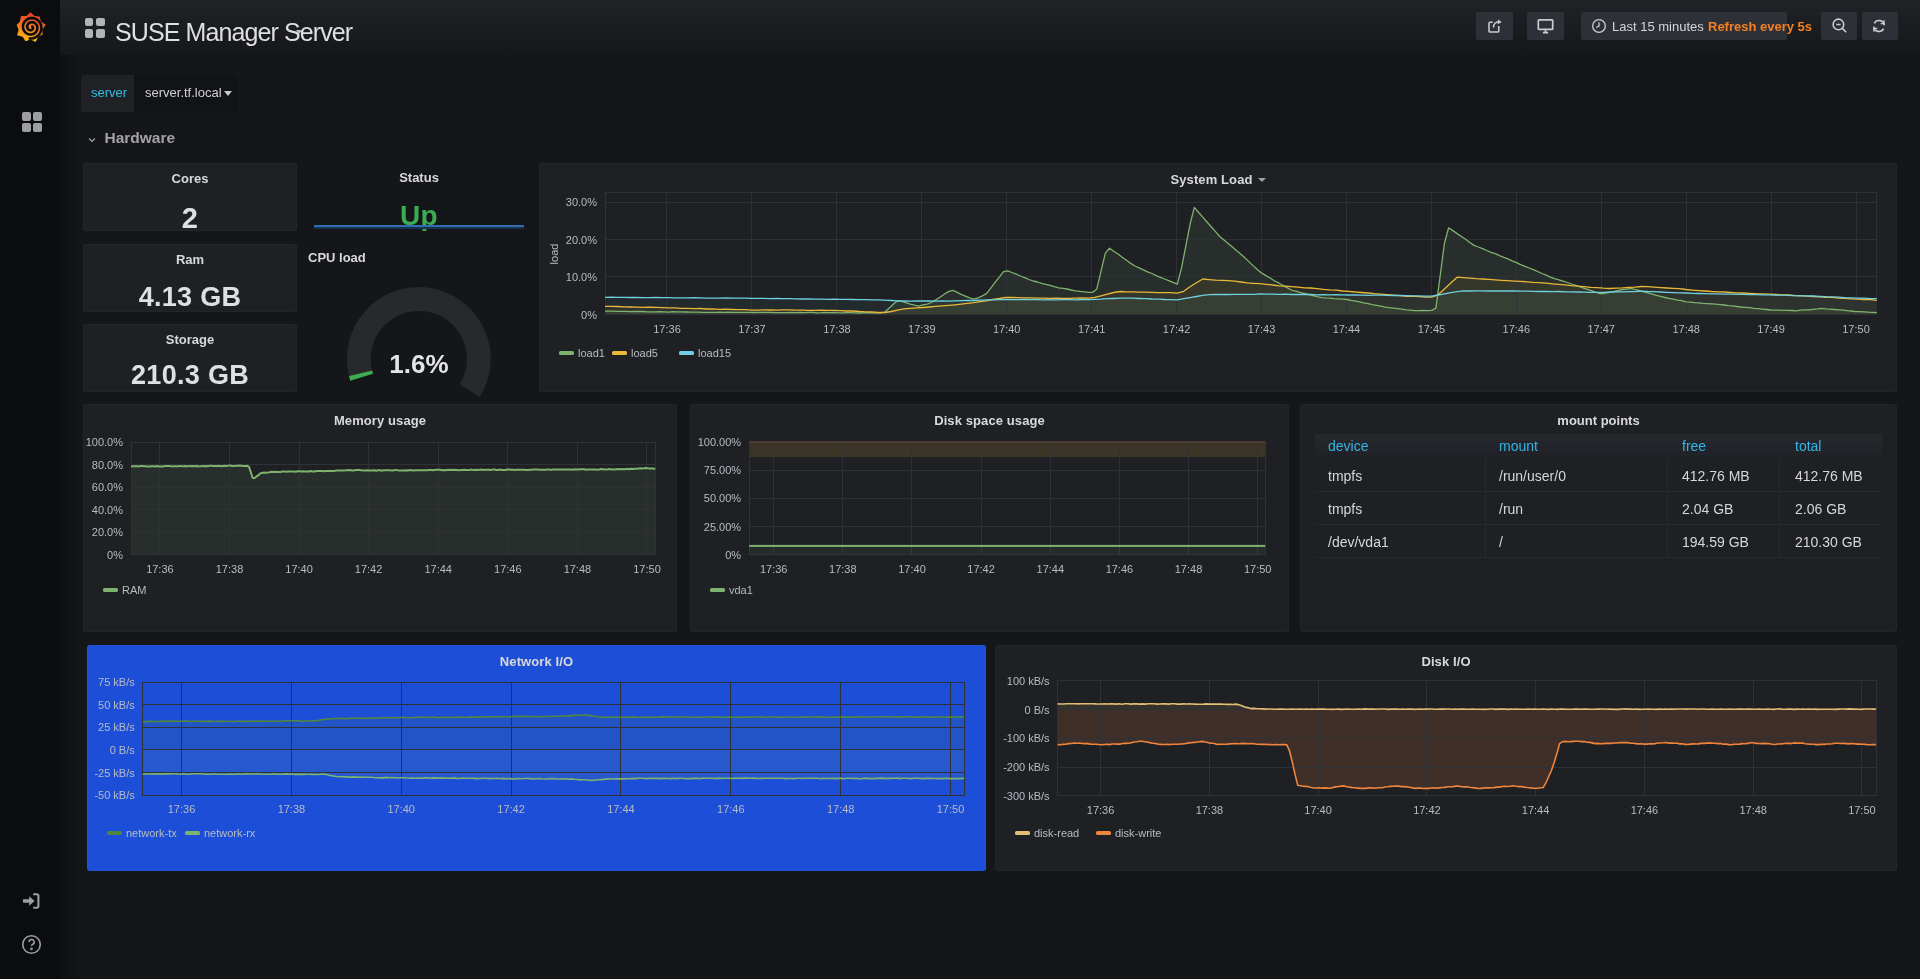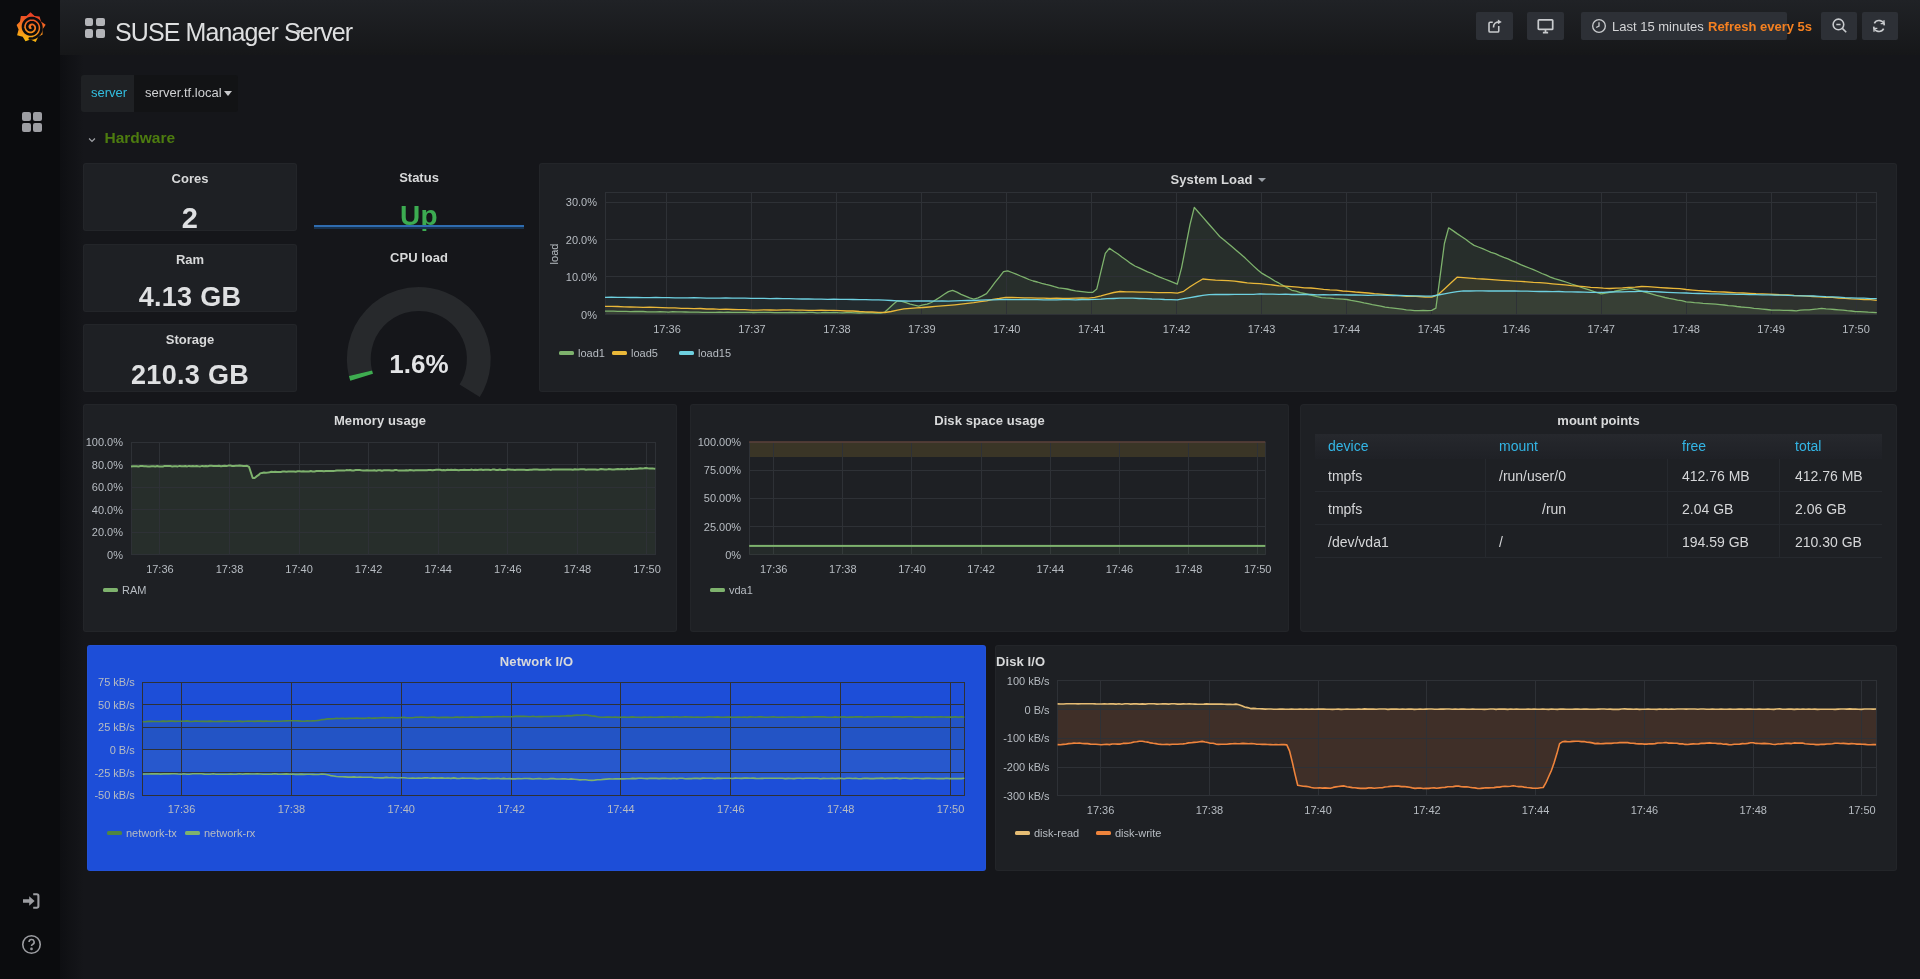--- a/index.html
+++ b/index.html
@@ -76,41 +76,41 @@
     <div style="position:absolute;left:81px;top:75px;width:53px;height:37px;background:#1f2124;border-radius:3px 0 0 3px;">
       <span style="position:absolute;left:10px;top:10px;font-size:13px;color:#33bee0;">server</span>
     </div>
     <div style="position:absolute;left:134px;top:75px;width:104px;height:37px;background:#121315;border-radius:0 3px 3px 0;">
       <span style="position:absolute;left:11px;top:10px;font-size:13px;color:#d0d1d3;">server.tf.local</span>
       <span style="position:absolute;left:90px;top:16px;width:0;height:0;border-left:4.5px solid transparent;border-right:4.5px solid transparent;border-top:5.5px solid #c8c9cb;"></span>
     </div>
     <svg width="10" height="10" viewBox="0 0 24 24" style="position:absolute;left:87px;top:135px;" fill="none" stroke="#9fa1a5" stroke-width="3">
       <path d="M5 8.5 l7 7 7-7"></path>
     </svg>
-    <div style="position:absolute;left:104.5px;top:129px;font-size:15.5px;font-weight:bold;color:#4d7c0f;">Hardware</div>
+    <div style="position:absolute;left:104.5px;top:129px;font-size:15.5px;font-weight:bold;color:#a3a3a3;">Hardware</div>
     <div style="position:absolute;left:83px;top:163px;width:214px;height:68px;background:#1e2024;border:1px solid rgba(255,255,255,0.022);border-radius:3px;box-sizing:border-box;">
       <div style="position:absolute;left:0;right:0;top:7px;text-align:center;font-size:13px;font-weight:bold;color:#d8d9da;">Cores</div>
       <div style="position:absolute;left:0;right:0;top:40px;height:28px;display:flex;align-items:center;justify-content:center;font-size:29px;font-weight:bold;color:#dfe0e2;letter-spacing:0.3px;">2</div>
     </div>
     <div style="position:absolute;left:83px;top:244px;width:214px;height:68px;background:#1e2024;border:1px solid rgba(255,255,255,0.022);border-radius:3px;box-sizing:border-box;">
       <div style="position:absolute;left:0;right:0;top:7px;text-align:center;font-size:13px;font-weight:bold;color:#d8d9da;">Ram</div>
       <div style="position:absolute;left:0;right:0;top:38px;height:28px;display:flex;align-items:center;justify-content:center;font-size:27px;font-weight:bold;color:#dfe0e2;letter-spacing:0.3px;">4.13 GB</div>
     </div>
     <div style="position:absolute;left:83px;top:324px;width:214px;height:68px;background:#1e2024;border:1px solid rgba(255,255,255,0.022);border-radius:3px;box-sizing:border-box;">
       <div style="position:absolute;left:0;right:0;top:7px;text-align:center;font-size:13px;font-weight:bold;color:#d8d9da;">Storage</div>
       <div style="position:absolute;left:0;right:0;top:36px;height:28px;display:flex;align-items:center;justify-content:center;font-size:27px;font-weight:bold;color:#dfe0e2;letter-spacing:0.3px;">210.3 GB</div>
     </div>
     <div style="position:absolute;left:308px;top:163px;width:222px;height:68px;box-sizing:border-box;">
       <div style="position:absolute;left:0;right:0;top:7px;text-align:center;font-size:13px;font-weight:bold;color:#d8d9da;">Status</div>
       <div style="position:absolute;left:0;right:0;top:39px;height:28px;display:flex;align-items:center;justify-content:center;font-size:28px;font-weight:bold;color:#3cab51;letter-spacing:0.3px;">Up</div>
       <div style="position:absolute;left:6px;right:6px;top:61.5px;height:2px;background:#2f6cb0;"></div>
       <div style="position:absolute;left:6px;right:6px;top:63.5px;height:2.8px;background:#18324e;"></div>
     </div>
     <div style="position:absolute;left:308px;top:244px;width:222px;height:158px;">
-      <div style="position:absolute;left:0;right:0;top:6px;text-align:center;font-size:13px;font-weight:bold;color:#d8d9da;">CPU load</div>
+      <div style="position:absolute;left:0;right:0;top:6px;text-align:left;font-size:13px;font-weight:bold;color:#d8d9da;">CPU load</div>
       <svg width="222" height="158" viewBox="0 0 222 158" style="position:absolute;left:0;top:0;">
         <path d="M 52.51 129.21 A 60.0 60.0 0 1 1 161.68 146.80" fill="none" stroke="#27292c" stroke-width="23.800000000000004"></path>
         <path d="M 53.64 133.24 A 60.0 60.0 0 0 1 52.51 129.21" fill="none" stroke="#3eac50" stroke-width="23.800000000000004"></path>
       </svg>
       <div style="position:absolute;left:0;right:0;top:105px;text-align:center;font-size:26px;font-weight:bold;color:#e3e4e6;">1.6%</div>
     </div>
     <div style="position:absolute;left:539px;top:163px;width:1358px;height:229px;background:#1e2024;border:1px solid rgba(255,255,255,0.022);border-radius:3px;box-sizing:border-box;">
       <div style="position:absolute;left:0;right:0;top:8px;text-align:center;font-size:13px;font-weight:bold;color:#d8d9da;letter-spacing:0.1px;">System Load<span style="display:inline-block;margin-left:5px;vertical-align:2px;width:0;height:0;border-left:4px solid transparent;border-right:4px solid transparent;border-top:4px solid #9aa0a6;"></span></div>
       <svg width="1358" height="229" viewBox="0 0 1358 229" style="position:absolute;left:0;top:0;" font-family="Liberation Sans, sans-serif">
         <polygon points="65.0,150.5 65.0,147.1 69.2,147.2 73.5,147.1 77.7,147.3 82.0,147.3 86.2,147.3 90.4,147.6 94.7,147.5 98.9,147.5 103.2,147.5 107.4,147.8 111.6,147.8 115.9,147.9 120.1,147.7 124.4,147.8 128.6,148.1 132.8,147.7 137.1,147.8 141.3,147.9 145.6,148.0 149.8,148.2 154.0,148.2 158.3,148.1 162.5,148.3 166.7,148.3 171.0,148.3 175.2,148.4 179.5,148.2 183.7,148.3 187.9,148.2 192.2,148.3 196.4,148.3 200.7,148.4 204.9,148.3 209.1,148.4 213.4,148.5 217.6,148.3 221.9,148.3 226.1,148.3 230.3,148.4 234.6,148.6 238.8,148.6 243.1,148.6 247.3,148.7 251.5,148.4 255.8,148.6 260.0,148.4 264.3,148.6 268.5,148.4 272.7,148.4 277.0,148.8 281.2,148.7 285.5,148.4 289.7,148.6 293.9,148.4 298.2,148.7 302.4,148.8 306.6,148.7 310.9,148.6 315.1,148.9 319.4,149.0 323.6,148.9 327.8,148.7 332.1,148.8 336.3,149.1 340.6,149.1 344.8,148.1 349.0,144.3 353.3,140.3 357.5,136.8 361.8,137.4 366.0,138.7 370.2,140.1 374.5,141.2 378.7,142.1 383.0,140.9 387.2,140.1 391.4,138.5 395.7,135.9 399.9,133.2 404.2,130.3 408.4,127.6 412.6,126.3 416.9,128.1 421.1,130.3 425.4,132.1 429.6,133.9 433.8,135.1 438.1,133.8 442.3,131.9 446.5,129.7 450.8,124.2 455.0,118.4 459.3,113.1 463.5,107.6 467.7,106.8 472.0,108.5 476.2,110.1 480.5,112.0 484.7,113.6 488.9,115.5 493.2,117.0 497.4,118.0 501.7,119.3 505.9,120.4 510.1,121.4 514.4,122.7 518.6,123.8 522.9,124.3 527.1,125.0 531.3,126.0 535.6,126.8 539.8,127.3 544.1,127.9 548.3,128.4 552.5,128.4 556.8,124.9 561.0,107.2 565.3,89.4 569.5,84.2 573.7,87.3 578.0,90.0 582.2,93.3 586.5,96.2 590.7,99.4 594.9,102.0 599.2,103.9 603.4,105.9 607.6,107.8 611.9,109.5 616.1,111.6 620.4,113.4 624.6,115.0 628.8,116.6 633.1,118.4 637.3,120.2 641.6,103.6 645.8,82.2 650.0,60.7 654.3,43.4 658.5,48.2 662.8,53.2 667.0,58.0 671.2,62.8 675.5,67.6 679.7,72.5 684.0,76.0 688.2,79.4 692.4,83.0 696.7,86.7 700.9,90.3 705.2,94.1 709.4,98.1 713.6,102.1 717.9,106.1 722.1,109.4 726.4,111.9 730.6,114.2 734.8,117.0 739.1,119.2 743.3,121.6 747.5,123.9 751.8,126.3 756.0,127.1 760.3,128.6 764.5,129.5 768.7,130.5 773.0,131.5 777.2,132.6 781.5,133.6 785.7,133.9 789.9,134.1 794.2,134.7 798.4,134.8 802.7,135.1 806.9,135.5 811.1,136.4 815.4,137.1 819.6,137.9 823.9,138.9 828.1,139.7 832.3,140.6 836.6,141.3 840.8,142.1 845.1,143.2 849.3,143.7 853.5,144.1 857.8,144.7 862.0,145.2 866.3,145.8 870.5,146.2 874.7,146.7 879.0,146.7 883.2,146.5 887.4,146.7 891.7,146.4 895.9,144.2 900.2,111.7 904.4,79.5 908.6,63.8 912.9,66.6 917.1,69.6 921.4,72.5 925.6,75.3 929.8,78.5 934.1,81.4 938.3,83.0 942.6,84.6 946.8,86.5 951.0,88.3 955.3,89.7 959.5,91.6 963.8,93.4 968.0,94.9 972.2,96.9 976.5,98.6 980.7,100.6 985.0,102.3 989.2,104.0 993.4,105.7 997.7,107.5 1001.9,109.5 1006.2,111.2 1010.4,113.1 1014.6,114.6 1018.9,115.8 1023.1,117.1 1027.4,118.5 1031.6,120.0 1035.8,121.3 1040.1,123.0 1044.3,124.4 1048.5,125.7 1052.8,127.2 1057.0,128.6 1061.3,129.9 1065.5,129.0 1069.7,128.3 1074.0,127.5 1078.2,126.5 1082.5,125.7 1086.7,125.1 1090.9,124.4 1095.2,125.6 1099.4,126.5 1103.7,127.9 1107.9,128.9 1112.1,130.1 1116.4,131.4 1120.6,132.4 1124.9,133.5 1129.1,134.4 1133.3,135.1 1137.6,136.2 1141.8,136.7 1146.1,137.8 1150.3,138.2 1154.5,138.7 1158.8,138.8 1163.0,139.3 1167.3,139.6 1171.5,139.9 1175.7,140.2 1180.0,140.6 1184.2,141.0 1188.4,141.6 1192.7,141.9 1196.9,142.5 1201.2,143.0 1205.4,143.3 1209.6,143.6 1213.9,144.3 1218.1,144.7 1222.4,145.1 1226.6,145.5 1230.8,146.0 1235.1,146.1 1239.3,146.1 1243.6,146.4 1247.8,146.4 1252.0,146.5 1256.3,146.9 1260.5,146.2 1264.8,145.9 1269.0,145.8 1273.2,145.3 1277.5,144.9 1281.7,144.4 1286.0,144.9 1290.2,145.2 1294.4,145.5 1298.7,145.9 1302.9,146.2 1307.2,146.7 1311.4,147.0 1315.6,147.6 1319.9,147.6 1324.1,147.8 1328.3,148.1 1332.6,148.3 1336.8,148.7 1336.8,150.5" fill="#7eb26d" fill-opacity="0.1" stroke="none"></polygon>
@@ -244,21 +244,21 @@
       <div style="position:absolute;left:27px;top:33px;font-size:14px;color:#33b5e5;">device</div>
       <div style="position:absolute;left:198px;top:33px;font-size:14px;color:#33b5e5;">mount</div>
       <div style="position:absolute;left:381px;top:33px;font-size:14px;color:#33b5e5;">free</div>
       <div style="position:absolute;left:494px;top:33px;font-size:14px;color:#33b5e5;">total</div>
       <div style="position:absolute;left:27px;top:63px;font-size:14px;color:#d5d6d8;">tmpfs</div>
       <div style="position:absolute;left:198px;top:63px;font-size:14px;color:#d5d6d8;">/run/user/0</div>
       <div style="position:absolute;left:381px;top:63px;font-size:14px;color:#d5d6d8;">412.76 MB</div>
       <div style="position:absolute;left:494px;top:63px;font-size:14px;color:#d5d6d8;">412.76 MB</div>
       <div style="position:absolute;left:14px;right:14px;top:86px;height:1px;background:#26292e;"></div>
       <div style="position:absolute;left:27px;top:96px;font-size:14px;color:#d5d6d8;">tmpfs</div>
-      <div style="position:absolute;left:198px;top:96px;font-size:14px;color:#d5d6d8;margin-left:43px;">/run</div>
+      <div style="position:absolute;left:198px;top:96px;font-size:14px;color:#d5d6d8;">/run</div>
       <div style="position:absolute;left:381px;top:96px;font-size:14px;color:#d5d6d8;">2.04 GB</div>
       <div style="position:absolute;left:494px;top:96px;font-size:14px;color:#d5d6d8;">2.06 GB</div>
       <div style="position:absolute;left:14px;right:14px;top:119px;height:1px;background:#26292e;"></div>
       <div style="position:absolute;left:27px;top:129px;font-size:14px;color:#d5d6d8;">/dev/vda1</div>
       <div style="position:absolute;left:198px;top:129px;font-size:14px;color:#d5d6d8;">/</div>
       <div style="position:absolute;left:381px;top:129px;font-size:14px;color:#d5d6d8;">194.59 GB</div>
       <div style="position:absolute;left:494px;top:129px;font-size:14px;color:#d5d6d8;">210.30 GB</div>
       <div style="position:absolute;left:14px;right:14px;top:152px;height:1px;background:#26292e;"></div>
       <div style="position:absolute;left:184px;top:54px;width:1px;height:99px;background:#26292e;"></div>
       <div style="position:absolute;left:366px;top:54px;width:1px;height:99px;background:#26292e;"></div>
@@ -298,21 +298,21 @@
         <text x="642.8" y="167.10000000000002" font-size="11" fill="#b7bcc2" text-anchor="middle">17:46</text>
         <text x="752.7" y="167.10000000000002" font-size="11" fill="#b7bcc2" text-anchor="middle">17:48</text>
         <text x="862.5" y="167.10000000000002" font-size="11" fill="#b7bcc2" text-anchor="middle">17:50</text>
         <rect x="19" y="185" width="15" height="4" rx="1.5" fill="#508642"></rect>
         <text x="38" y="191" font-size="11" fill="#b7bcc2">network-tx</text>
         <rect x="97" y="185" width="15" height="4" rx="1.5" fill="#7eb26d"></rect>
         <text x="116" y="191" font-size="11" fill="#b7bcc2">network-rx</text>
       </svg>
     </div>
     <div style="position:absolute;left:995px;top:645px;width:902px;height:226px;background:#1e2024;border:1px solid rgba(255,255,255,0.022);border-radius:3px;box-sizing:border-box;">
-      <div style="position:absolute;left:0;right:0;top:8px;font-size:13px;font-weight:bold;color:#d8d9da;letter-spacing:0.1px;">Disk I/O</div>
+      <div style="position:absolute;left:0;right:0;top:8px;text-align:center;font-size:13px;font-weight:bold;color:#d8d9da;letter-spacing:0.1px;">Disk I/O</div>
       <svg width="902" height="226" viewBox="0 0 902 226" style="position:absolute;left:0;top:0;" font-family="Liberation Sans, sans-serif">
         <polygon points="61.6,63.6 61.6,57.9 64.6,58.0 67.5,58.0 70.4,57.7 73.3,57.8 76.3,57.8 79.2,57.8 82.1,57.9 85.0,57.7 87.9,57.8 90.9,57.7 93.8,57.8 96.7,57.7 99.6,57.9 102.6,58.0 105.5,58.0 108.4,57.8 111.3,58.0 114.3,57.8 117.2,57.9 120.1,58.1 123.0,57.8 125.9,58.2 128.9,57.8 131.8,57.8 134.7,58.1 137.6,57.9 140.6,57.9 143.5,58.1 146.4,57.9 149.3,58.1 152.3,57.7 155.2,57.8 158.1,57.7 161.0,58.1 163.9,58.0 166.9,57.9 169.8,57.9 172.7,58.1 175.6,57.8 178.6,57.8 181.5,58.1 184.4,58.1 187.3,57.9 190.2,58.0 193.2,57.9 196.1,58.0 199.0,58.1 201.9,58.2 204.9,58.2 207.8,58.1 210.7,57.9 213.6,58.1 216.6,58.0 219.5,58.1 222.4,58.0 225.3,58.1 228.2,58.3 231.2,58.4 234.1,58.4 237.0,58.5 239.9,58.1 242.9,58.8 245.8,59.8 248.7,61.0 251.6,61.6 254.6,62.6 257.5,62.4 260.4,62.6 263.3,62.7 266.2,62.9 269.2,63.1 272.1,63.0 275.0,63.0 277.9,63.3 280.9,63.2 283.8,63.1 286.7,63.1 289.6,63.2 292.6,63.2 295.5,63.0 298.4,63.3 301.3,63.3 304.2,63.1 307.2,63.3 310.1,63.0 313.0,63.2 315.9,63.0 318.9,63.2 321.8,63.0 324.7,63.1 327.6,63.1 330.5,63.3 333.5,63.3 336.4,63.4 339.3,63.3 342.2,63.1 345.2,63.4 348.1,63.3 351.0,63.1 353.9,63.3 356.9,63.2 359.8,63.3 362.7,63.1 365.6,63.3 368.5,62.9 371.5,63.1 374.4,63.1 377.3,63.1 380.2,63.2 383.2,63.0 386.1,63.0 389.0,63.0 391.9,63.4 394.9,63.1 397.8,63.0 400.7,63.1 403.6,63.2 406.5,63.1 409.5,63.3 412.4,63.1 415.3,63.0 418.2,63.4 421.2,63.2 424.1,63.1 427.0,63.2 429.9,63.1 432.9,63.0 435.8,63.0 438.7,63.3 441.6,63.3 444.5,63.0 447.5,63.1 450.4,63.0 453.3,63.0 456.2,63.3 459.2,63.1 462.1,63.3 465.0,63.0 467.9,63.1 470.8,63.3 473.8,63.2 476.7,63.1 479.6,63.3 482.5,63.3 485.5,63.2 488.4,63.4 491.3,63.2 494.2,63.0 497.2,63.0 500.1,63.4 503.0,63.0 505.9,63.1 508.8,63.1 511.8,63.4 514.7,63.0 517.6,63.3 520.5,63.0 523.5,63.3 526.4,63.2 529.3,63.3 532.2,63.0 535.2,63.3 538.1,63.0 541.0,63.2 543.9,63.3 546.8,63.1 549.8,63.2 552.7,63.4 555.6,63.0 558.5,63.3 561.5,63.4 564.4,63.0 567.3,63.1 570.2,63.2 573.2,63.3 576.1,63.2 579.0,63.1 581.9,63.1 584.8,63.2 587.8,63.1 590.7,63.1 593.6,63.3 596.5,63.3 599.5,63.2 602.4,63.1 605.3,63.0 608.2,63.0 611.1,63.2 614.1,63.1 617.0,63.4 619.9,63.2 622.8,63.4 625.8,63.0 628.7,62.9 631.6,63.1 634.5,63.1 637.5,63.2 640.4,63.0 643.3,63.4 646.2,63.2 649.1,63.2 652.1,63.0 655.0,63.3 657.9,63.3 660.8,63.4 663.8,63.0 666.7,63.3 669.6,63.0 672.5,63.3 675.5,63.0 678.4,63.3 681.3,63.0 684.2,63.0 687.1,63.0 690.1,63.1 693.0,63.0 695.9,63.0 698.8,63.0 701.8,63.3 704.7,63.0 707.6,63.0 710.5,63.2 713.5,63.3 716.4,63.0 719.3,63.2 722.2,63.2 725.1,63.0 728.1,63.2 731.0,63.3 733.9,63.1 736.8,63.2 739.8,63.3 742.7,63.1 745.6,63.0 748.5,63.3 751.5,63.0 754.4,63.1 757.3,63.2 760.2,63.3 763.1,63.1 766.1,63.3 769.0,63.3 771.9,63.0 774.8,63.3 777.8,63.4 780.7,63.0 783.6,62.9 786.5,63.3 789.4,63.2 792.4,63.1 795.3,63.1 798.2,63.4 801.1,63.1 804.1,63.3 807.0,63.0 809.9,63.2 812.8,63.0 815.8,63.2 818.7,63.1 821.6,63.4 824.5,63.3 827.4,63.3 830.4,63.2 833.3,63.3 836.2,63.2 839.1,63.4 842.1,63.1 845.0,63.0 847.9,63.0 850.8,63.1 853.8,62.9 856.7,63.1 859.6,63.1 862.5,63.2 865.4,63.4 868.4,63.0 871.3,63.0 874.2,63.0 877.1,63.1 880.1,63.0 880.1,63.6" fill="#e0b872" fill-opacity="0.12" stroke="none"></polygon>
         <polygon points="61.6,63.6 61.6,98.6 64.4,98.7 67.1,98.4 69.8,98.2 72.6,97.6 75.3,97.5 78.0,97.1 80.7,97.3 83.5,97.0 86.2,97.5 88.9,97.6 91.6,97.6 94.4,98.1 97.1,98.2 99.8,98.2 102.6,98.5 105.3,98.8 108.0,98.5 110.7,98.2 113.5,98.6 116.2,98.0 118.9,98.0 121.7,98.1 124.4,98.1 127.1,97.4 129.8,97.4 132.6,97.2 135.3,96.8 138.0,96.0 140.8,95.8 143.5,95.3 146.2,95.2 148.9,95.8 151.7,96.1 154.4,96.9 157.1,97.3 159.9,97.6 162.6,98.2 165.3,98.4 168.0,98.5 170.8,98.3 173.5,98.6 176.2,98.3 178.9,98.2 181.7,98.2 184.4,98.0 187.1,97.9 189.9,97.5 192.6,96.9 195.3,96.8 198.0,96.4 200.8,96.2 203.5,95.8 206.2,95.4 209.0,96.0 211.7,96.5 214.4,97.2 217.1,97.3 219.9,98.1 222.6,98.4 225.3,98.3 228.1,98.3 230.8,98.2 233.5,97.9 236.2,97.7 239.0,97.5 241.7,97.7 244.4,97.6 247.1,97.4 249.9,97.6 252.6,97.8 255.3,97.5 258.1,97.7 260.8,98.2 263.5,98.2 266.2,98.4 269.0,98.2 271.7,98.5 274.4,98.6 277.2,98.7 279.9,98.6 282.6,98.8 285.3,98.6 288.1,98.6 290.8,98.9 293.5,104.8 296.3,116.1 299.0,128.2 301.7,139.2 304.4,139.7 307.2,140.2 309.9,140.4 312.6,140.8 315.3,141.5 318.1,142.0 320.8,142.0 323.5,141.7 326.3,142.1 329.0,141.9 331.7,142.1 334.4,142.3 337.2,141.4 339.9,140.9 342.6,140.5 345.4,140.1 348.1,139.9 350.8,140.8 353.5,141.1 356.3,141.6 359.0,141.8 361.7,142.1 364.5,142.4 367.2,142.2 369.9,142.4 372.6,141.9 375.4,141.9 378.1,142.2 380.8,142.0 383.6,141.8 386.3,141.7 389.0,141.0 391.7,140.8 394.5,140.4 397.2,140.2 399.9,140.1 402.6,140.1 405.4,140.6 408.1,140.5 410.8,140.9 413.6,141.3 416.3,141.9 419.0,142.4 421.7,142.1 424.5,142.0 427.2,142.5 429.9,142.2 432.7,142.4 435.4,142.0 438.1,141.9 440.8,142.3 443.6,141.9 446.3,141.5 449.0,141.4 451.8,140.8 454.5,140.7 457.2,140.6 459.9,140.1 462.7,140.1 465.4,140.7 468.1,140.9 470.8,140.8 473.6,141.3 476.3,141.7 479.0,141.9 481.8,142.5 484.5,142.4 487.2,142.1 489.9,141.8 492.7,141.9 495.4,141.7 498.1,141.6 500.9,141.1 503.6,141.1 506.3,140.5 509.0,140.3 511.8,140.5 514.5,140.2 517.2,139.7 520.0,140.2 522.7,140.6 525.4,140.5 528.1,141.1 530.9,141.5 533.6,141.7 536.3,142.1 539.1,142.3 541.8,142.2 544.5,141.8 547.2,141.5 550.0,136.7 552.7,130.5 555.4,124.5 558.1,116.8 560.9,107.6 563.6,97.6 566.3,95.8 569.1,95.4 571.8,95.7 574.5,95.6 577.2,95.4 580.0,95.3 582.7,95.3 585.4,95.6 588.2,95.6 590.9,96.3 593.6,96.4 596.3,96.9 599.1,97.6 601.8,97.4 604.5,97.8 607.3,97.6 610.0,97.4 612.7,97.3 615.4,97.4 618.2,97.0 620.9,97.0 623.6,96.6 626.3,96.6 629.1,96.6 631.8,96.6 634.5,97.2 637.3,97.2 640.0,97.6 642.7,97.9 645.4,97.8 648.2,98.1 650.9,98.1 653.6,97.8 656.4,97.9 659.1,97.6 661.8,97.0 664.5,97.0 667.3,96.8 670.0,96.5 672.7,97.1 675.5,97.0 678.2,97.3 680.9,97.3 683.6,97.9 686.4,97.7 689.1,98.4 691.8,98.5 694.6,98.1 697.3,97.9 700.0,98.0 702.7,97.9 705.5,97.2 708.2,97.4 710.9,97.1 713.6,96.9 716.4,97.2 719.1,97.3 721.8,97.6 724.6,97.5 727.3,98.2 730.0,98.1 732.7,98.6 735.5,98.7 738.2,98.3 740.9,98.3 743.7,98.1 746.4,97.6 749.1,97.8 751.8,97.4 754.6,96.8 757.3,96.7 760.0,97.4 762.8,97.5 765.5,97.6 768.2,97.4 770.9,97.6 773.7,97.8 776.4,98.3 779.1,98.5 781.8,98.0 784.6,97.9 787.3,97.7 790.0,97.3 792.8,97.4 795.5,97.6 798.2,96.9 800.9,97.1 803.7,97.1 806.4,97.1 809.1,97.8 811.9,98.0 814.6,98.3 817.3,98.2 820.0,98.6 822.8,98.6 825.5,98.3 828.2,98.4 831.0,98.0 833.7,98.0 836.4,97.7 839.1,97.3 841.9,97.2 844.6,97.5 847.3,97.4 850.1,97.6 852.8,97.9 855.5,97.6 858.2,97.8 861.0,98.1 863.7,98.0 866.4,98.2 869.1,98.4 871.9,98.8 874.6,98.8 877.3,98.5 880.1,98.6 880.1,63.6" fill="#ef843c" fill-opacity="0.16" stroke="none"></polygon>
         <rect x="61.5" y="34.5" width="819.0" height="115.0" fill="none" stroke="#2e3136" stroke-width="1"></rect>
         <line x1="104.5" y1="34.5" x2="104.5" y2="149.5" stroke="#2e3136" stroke-width="1"></line>
         <line x1="213.5" y1="34.5" x2="213.5" y2="149.5" stroke="#2e3136" stroke-width="1"></line>
         <line x1="322.5" y1="34.5" x2="322.5" y2="149.5" stroke="#2e3136" stroke-width="1"></line>
         <line x1="430.5" y1="34.5" x2="430.5" y2="149.5" stroke="#2e3136" stroke-width="1"></line>
         <line x1="539.5" y1="34.5" x2="539.5" y2="149.5" stroke="#2e3136" stroke-width="1"></line>
         <line x1="648.5" y1="34.5" x2="648.5" y2="149.5" stroke="#2e3136" stroke-width="1"></line>

